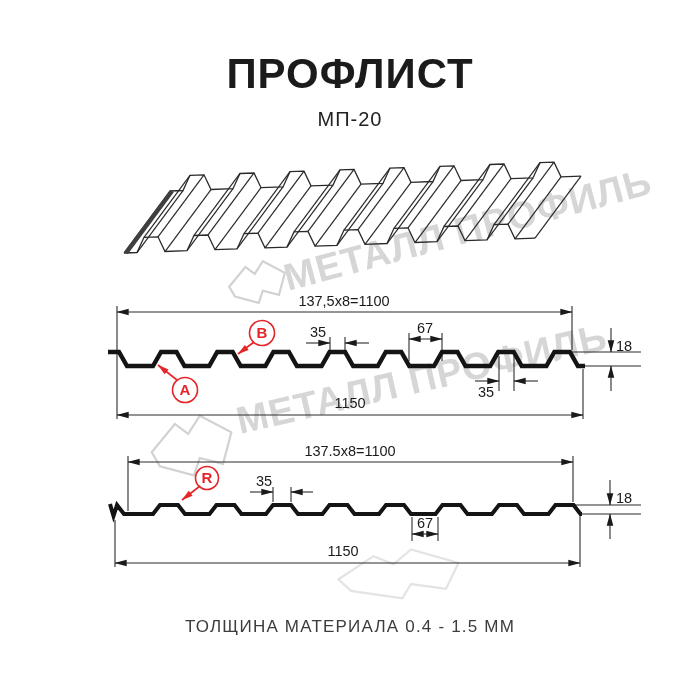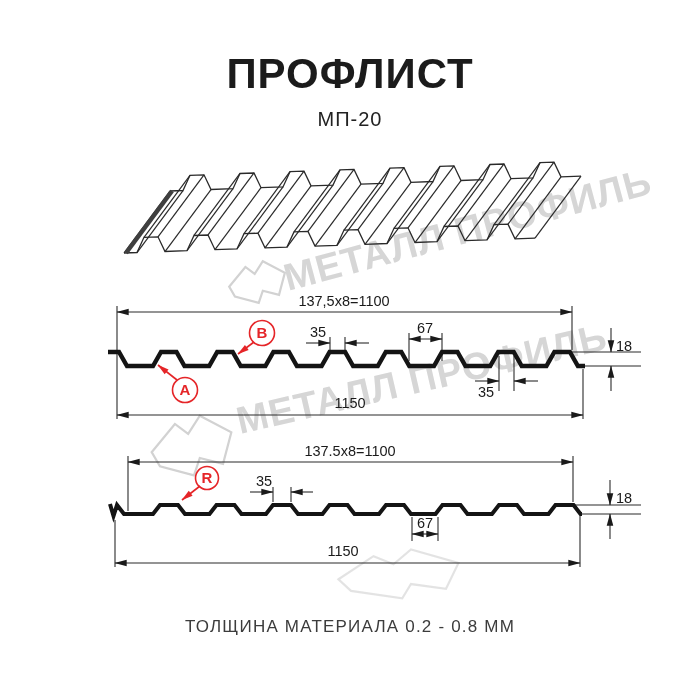--- a/index.html
+++ b/index.html
@@ -151,14 +151,14 @@
       <circle cx="262" cy="333" r="12.5"></circle>
       <circle cx="207" cy="478" r="11.5"></circle>
     </g>
     <g>
       <text class="red" x="185" y="395" text-anchor="middle">A</text>
       <text class="red" x="262" y="338" text-anchor="middle">B</text>
       <text class="red" x="207" y="483" text-anchor="middle">R</text>
     </g>
   </svg>
 
-  <div class="page-footer">ТОЛЩИНА МАТЕРИАЛА 0.2 - 0.8 ММ</div>
+  <div class="page-footer">ТОЛЩИНА МАТЕРИАЛА 0.4 - 1.5 ММ</div>
 </div>
 
 </body></html>

